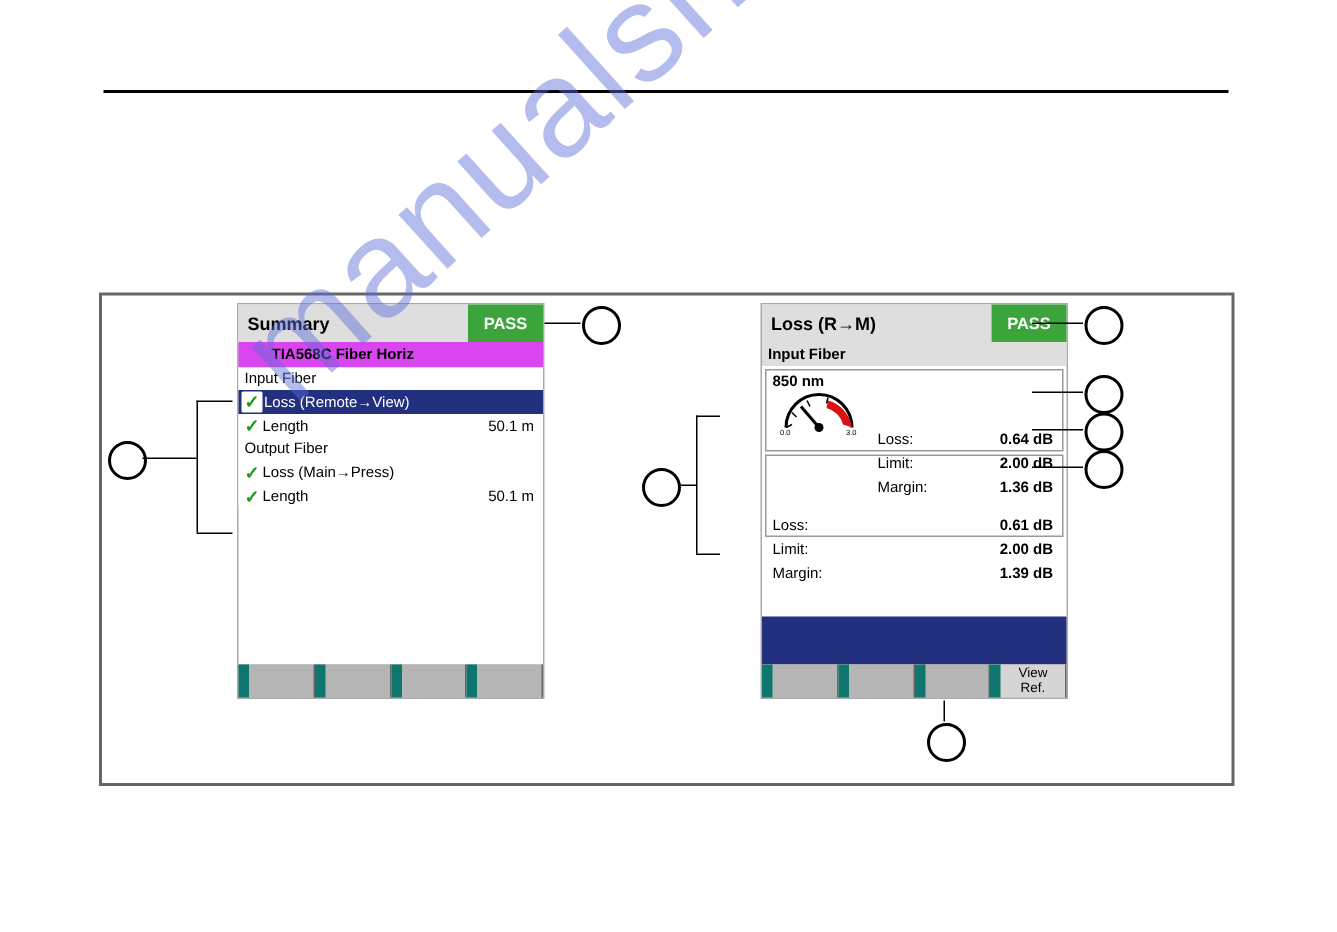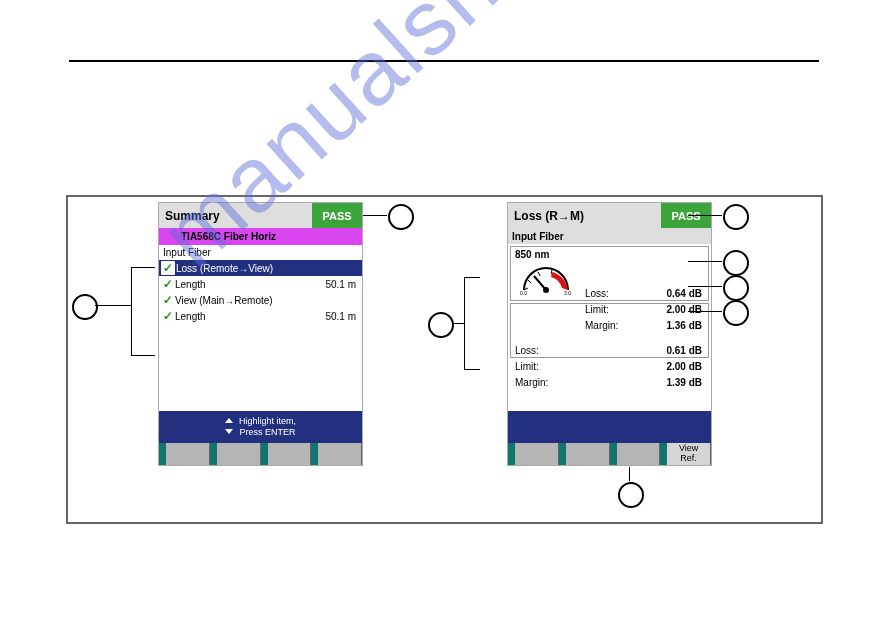--- a/index.html
+++ b/index.html
@@ -165,21 +165,20 @@
     border: 1px solid #999;
     margin: 2px;
   }
   .gauge-left {
     width: 70px;
     position: relative;
     border-right: none;
     display:flex;
     flex-direction:column;
     align-items:center;
-    justify-content:center;
   }
   .wl {
     font-size: 10px;
     font-weight: bold;
     position: absolute;
     top: 2px;
     left: 4px;
   }
   .gauge-svg {
     margin-top: 8px;
@@ -248,42 +247,31 @@
     <div class="section-label">Input Fiber</div>
     <div class="row selected">
       <span class="check-icon">✓</span>
       <span class="row-label">Loss (Remote→View)</span>
     </div>
     <div class="row">
       <span class="check-icon">✓</span>
       <span class="row-label">Length</span>
       <span class="row-val">50.1 m</span>
     </div>
+    <div class="section-label">Output Fiber</div>
     <div class="row">
       <span class="check-icon">✓</span>
-      <span class="row-label">View (Main→Remote)</span>
+      <span class="row-label">Loss (Main→Press)</span>
     </div>
     <div class="row">
       <span class="check-icon">✓</span>
       <span class="row-label">Length</span>
       <span class="row-val">50.1 m</span>
     </div>
 
-    <div class="nav-bar">
-      <span class="updown-icon">
-        <svg width="8" height="16">
-            <polygon points="4,0 8,5 0,5" fill="#fff"></polygon>
-            <polygon points="0,11 8,11 4,16" fill="#fff"></polygon>
-          </svg>
-      </span>
-      <span>
-        <span>Highlight item,</span><br>
-        <span>Press ENTER</span>
-      </span>
-    </div>
     <div class="soft-bar">
       <div class="soft-cell"></div>
       <div class="soft-cell"></div>
       <div class="soft-cell"></div>
       <div class="soft-cell"></div>
     </div>
   </div>
 
   <div class="panel right">
     <div class="titlebar">

